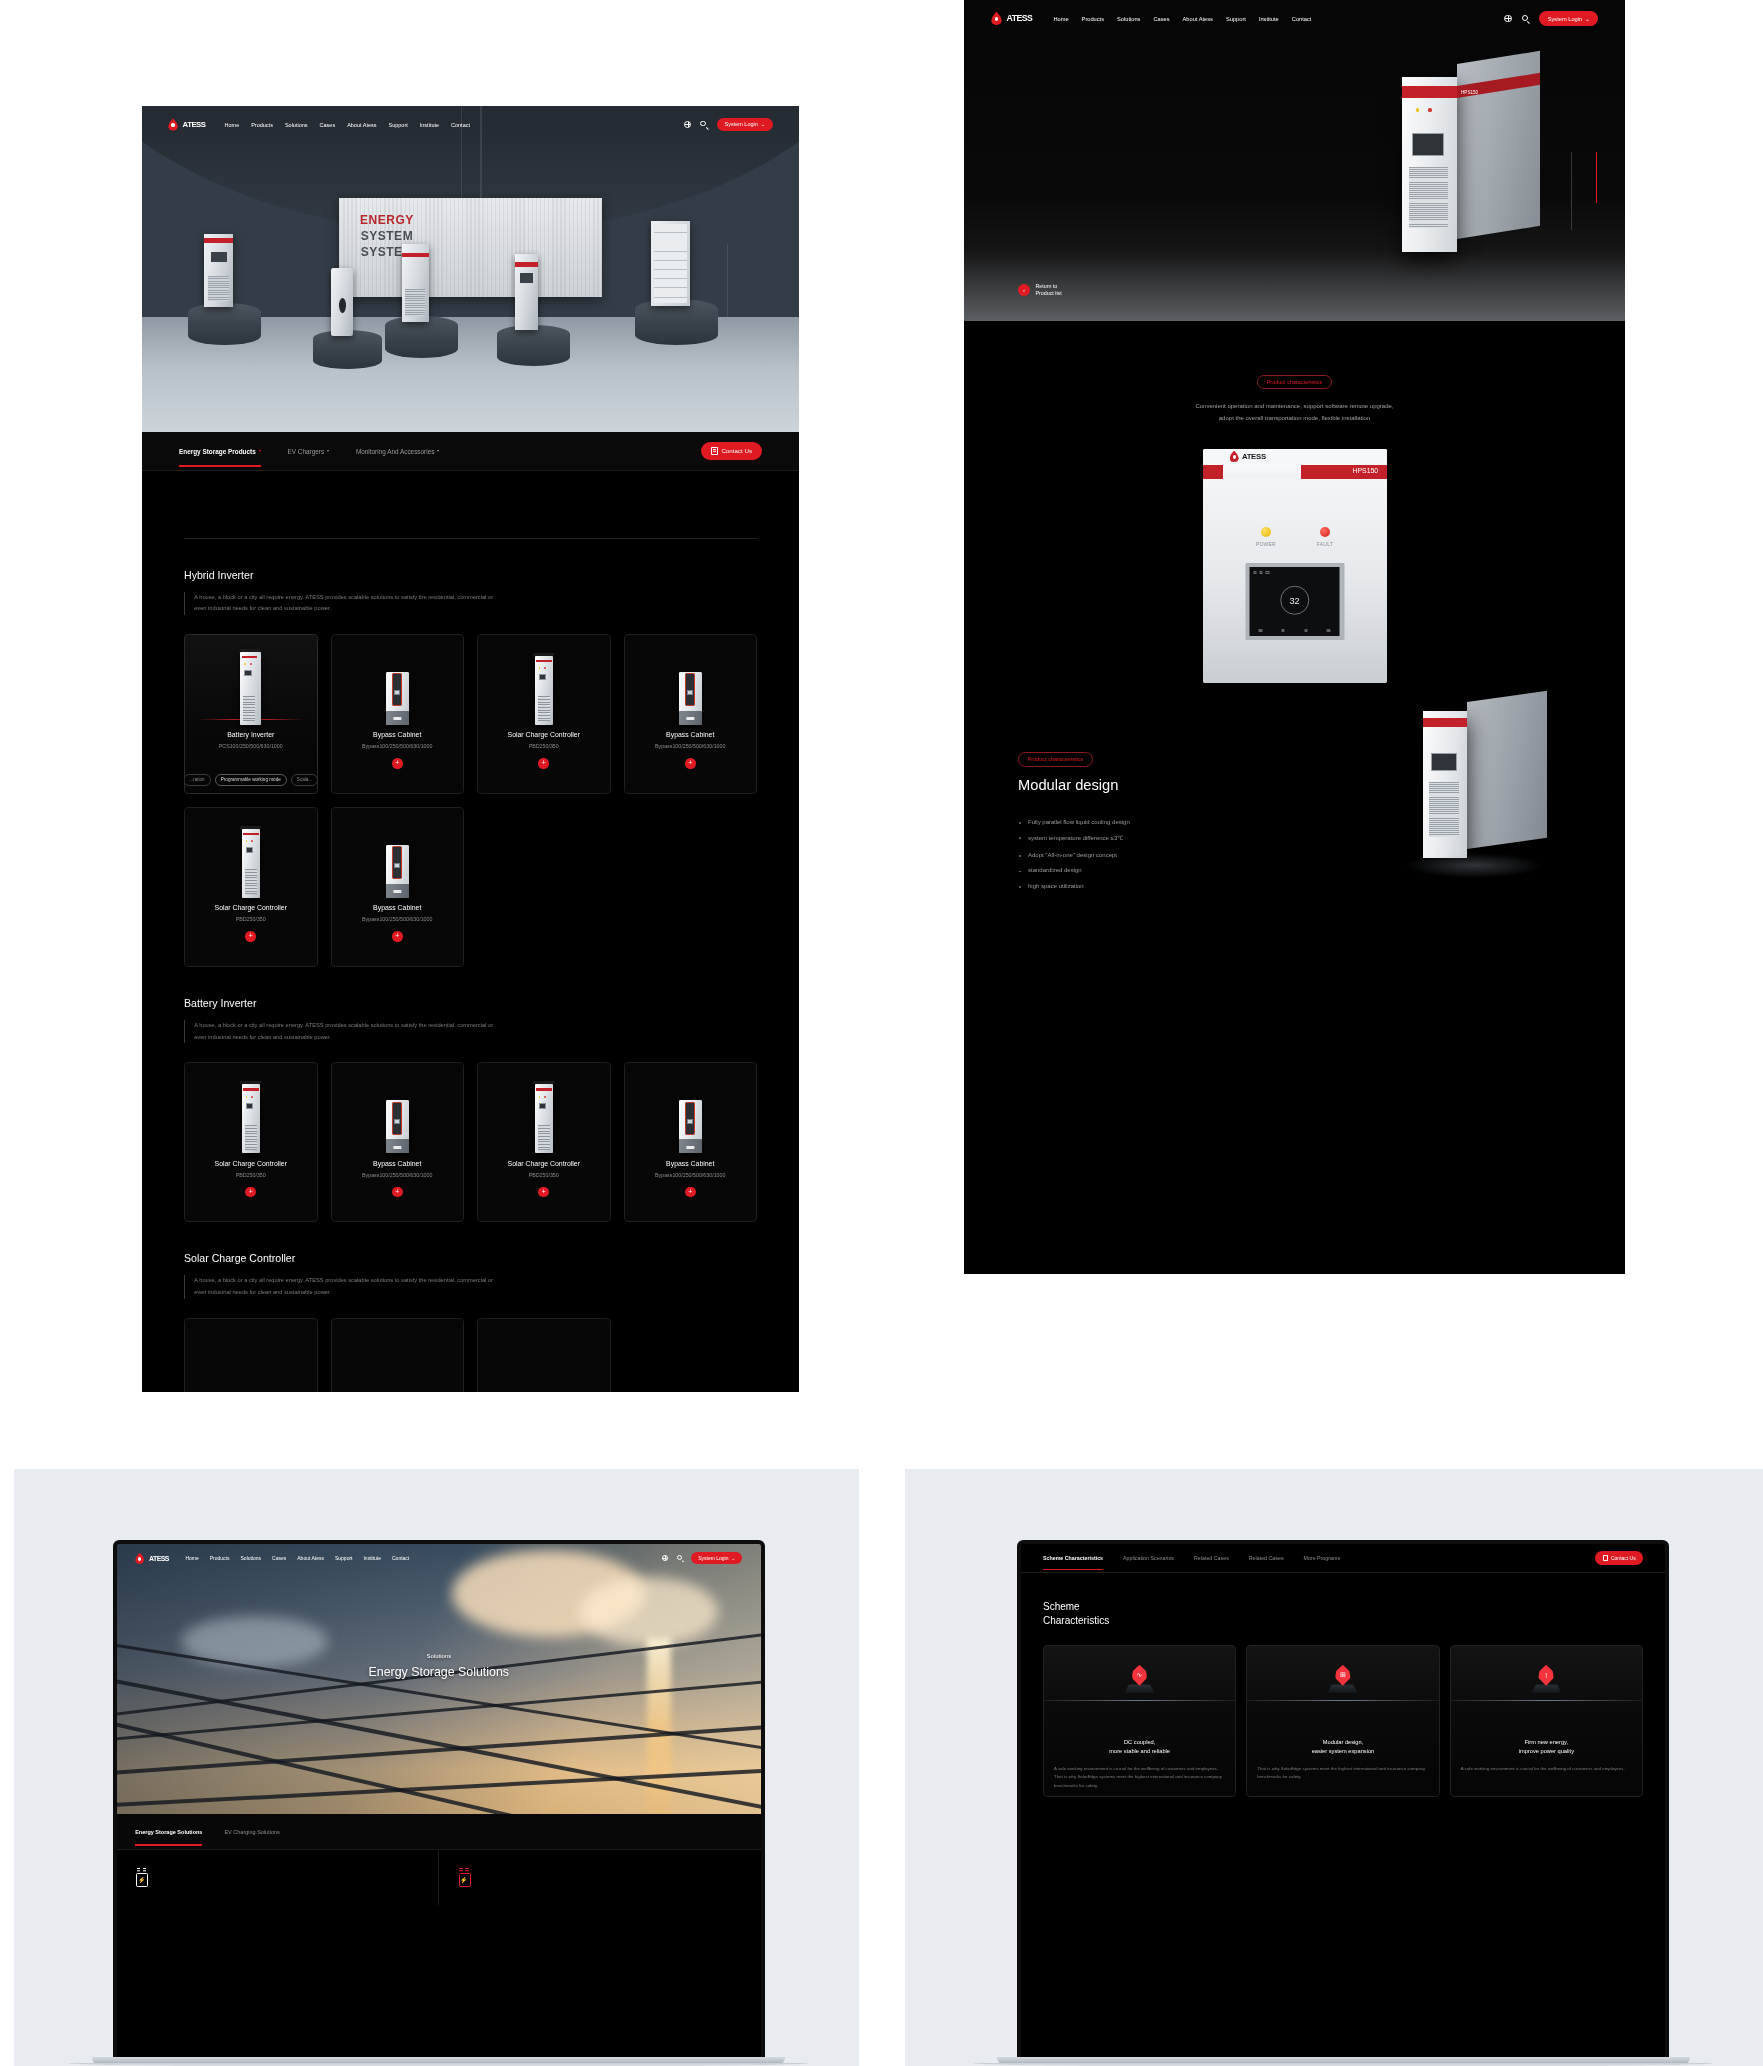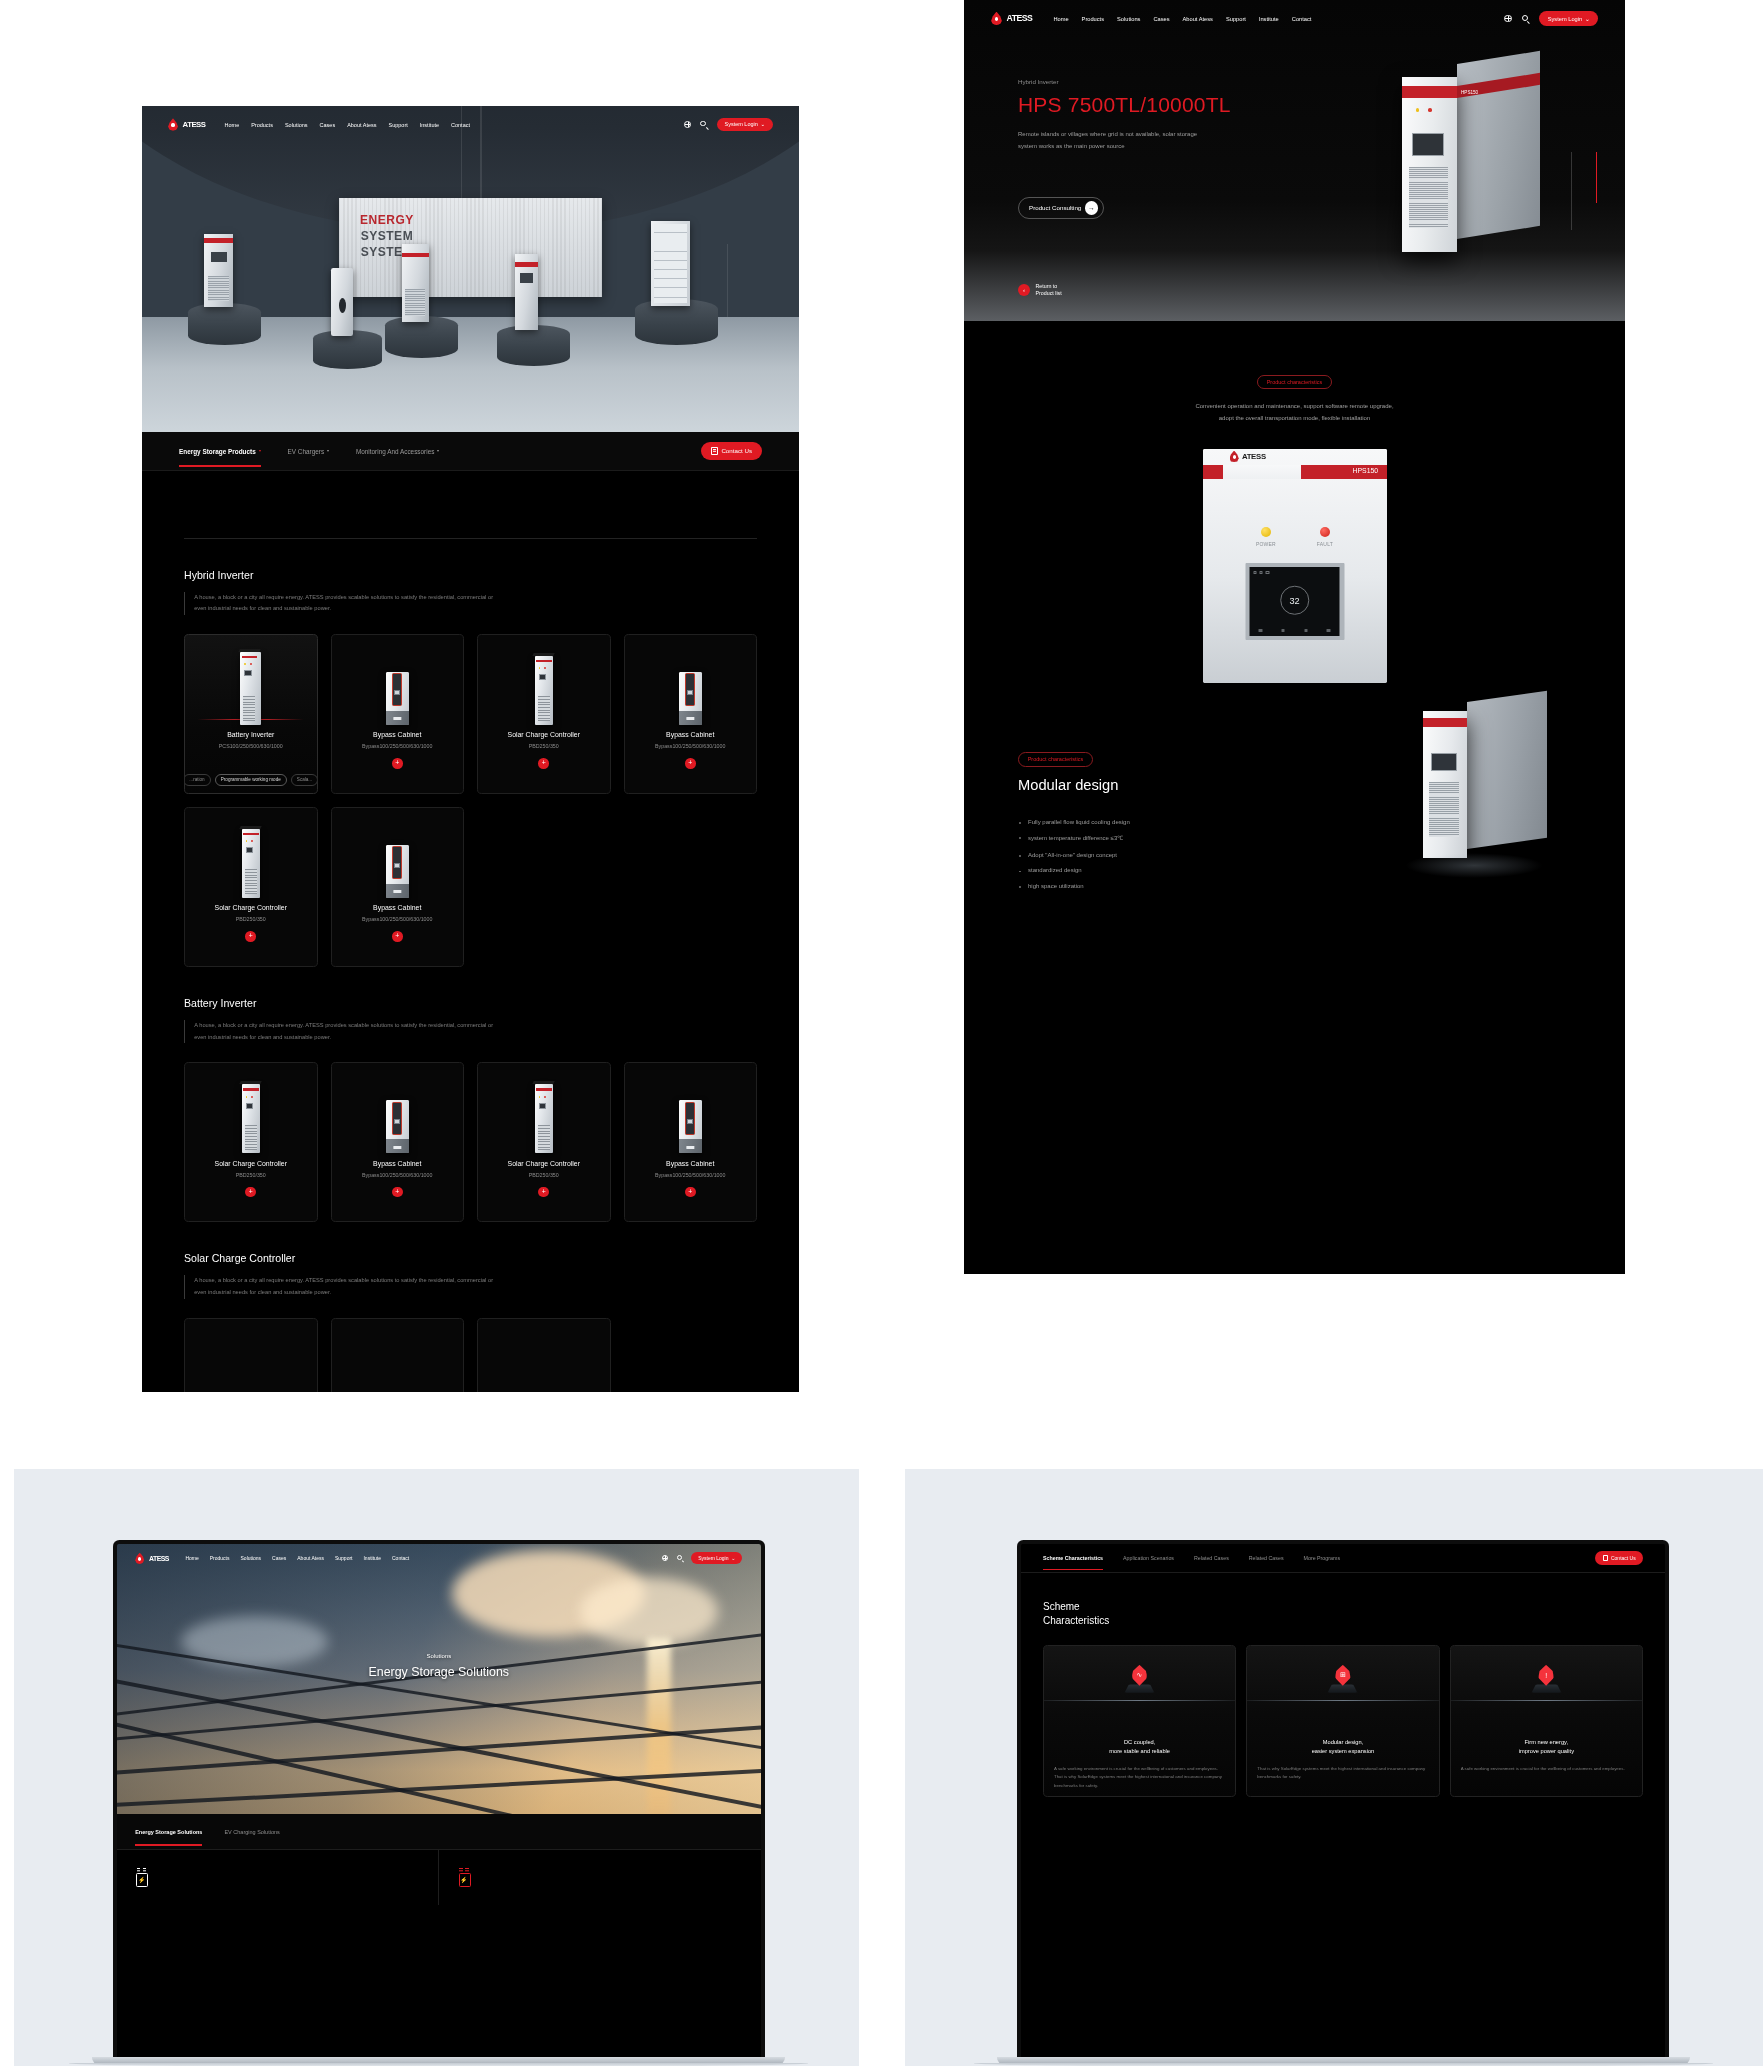--- a/index.html
+++ b/index.html
@@ -646,29 +646,20 @@
               <i style="width:6px;height:6px;"></i>
               <u style="width:2.8px;height:0.7px;"></u>
             </span>
         <button class="login-btn" style="height:14.7px;padding:0 8.3px;font-size:5.7px;">
           <span>System Login</span>
           <span>⌄</span>
         </button>
       </div>
     </nav>
 
-    <div class="hero-left">
-      <div class="kick">Hybrid Inverter</div>
-      <div class="h1">HPS 7500TL/10000TL</div>
-      <div class="sub">Remote islands or villages where grid is not available, solar storage system works as the main power source</div>
-      <div class="consult">
-        <span>Product Consulting</span>
-        <span class="circ">→</span>
-      </div>
-    </div>
 
     <div class="hero-prod">
       <div class="side"></div>
       <div class="front"></div>
       <div class="rb2"></div>
       <div class="rb"></div>
       <div class="mdl">HPS150</div>
       <div class="led1"></div>
           <div class="led2"></div>
       <div class="scr"></div>

